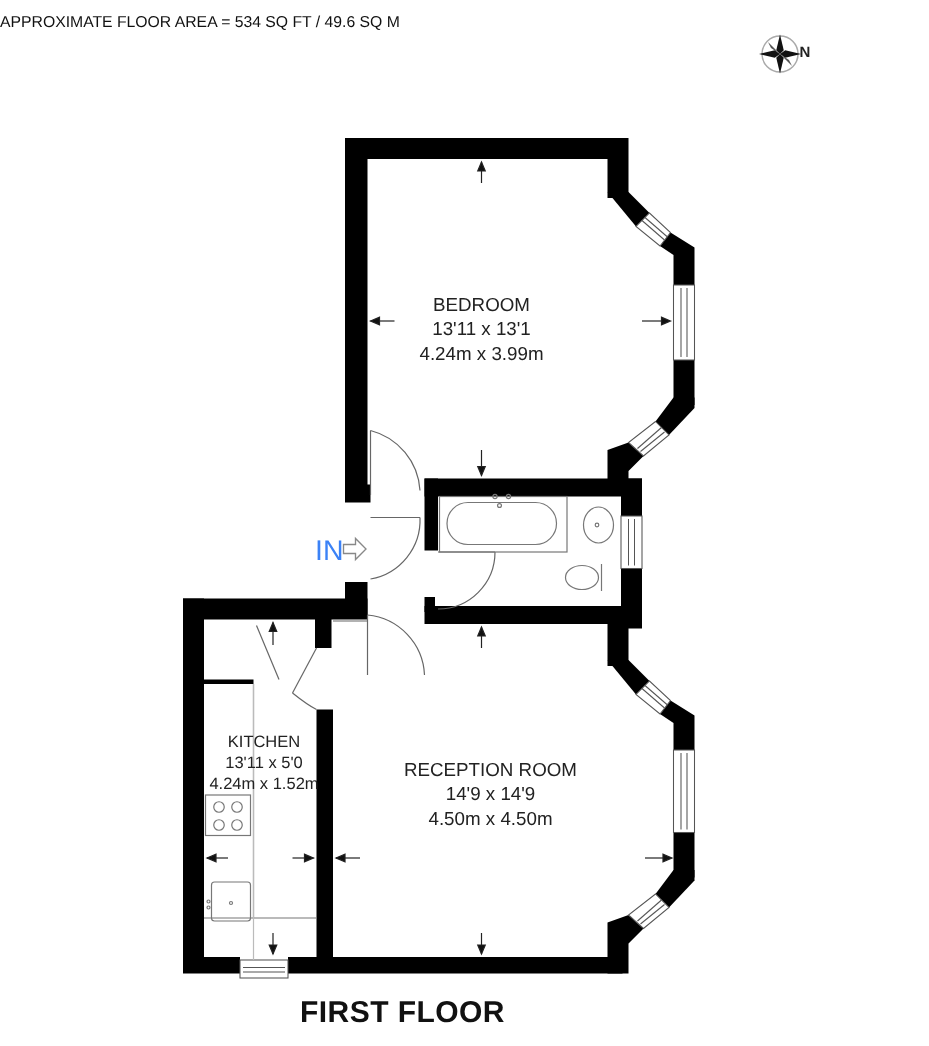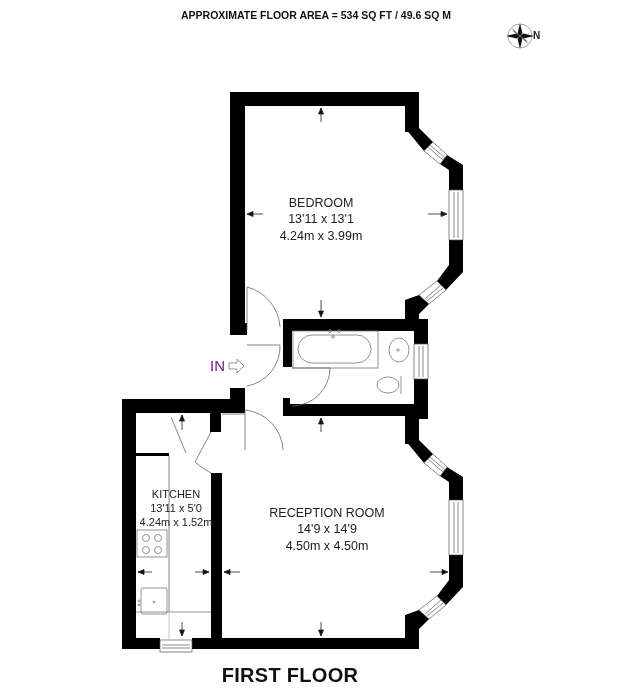--- a/index.html
+++ b/index.html
@@ -1,23 +1,23 @@
 <!DOCTYPE html>
 <html><head>
 <meta charset="utf-8">
 <style>
   html, body { margin: 0; padding: 0; background: #ffffff; }
   body { width: 619px; height: 697px; position: relative; overflow: hidden; font-family: "Liberation Sans", sans-serif; }
-  .header { position: absolute; left: 16px; top: 9px; width: 600px; text-align: center; font-weight: bold; font-size: 10.5px; line-height: 13px; color: #111; }
+  .header { position: absolute; left: 0; top: 9px; width: 600px; text-align: left; font-weight: normal; font-size: 10.5px; line-height: 13px; color: #111; }
   .compass { position: absolute; left: 500px; top: 20px; width: 40px; height: 32px; }
   .compass-n { position: absolute; left: 533px; top: 30px; font-size: 10px; font-weight: bold; color: #222; }
   svg.plan { position: absolute; left: 0; top: 0; }
   .room-label { font-family: "Liberation Sans", sans-serif; fill: #222; text-anchor: middle; }
-  .footer { position: absolute; left: 200px; top: 664px; width: 180px; text-align: center; font-weight: bold; font-size: 20px; color: #111; letter-spacing: 0.3px; }
-  .in-label { position: absolute; left: 210px; top: 357px; font-size: 15px; color: #701a75; }
+  .footer { position: absolute; left: 200px; top: 664px; width: 180px; text-align: left; font-weight: bold; font-size: 20px; color: #111; letter-spacing: 0.3px; }
+  .in-label { position: absolute; left: 210px; top: 357px; font-size: 19px; color: #3b82f6; }
 </style>
 </head>
 <body>
 
 <div class="header">
   <div>APPROXIMATE FLOOR AREA = 534 SQ FT / 49.6 SQ M</div>
 </div>
 
 <svg class="compass" viewBox="0 0 40 32" width="40" height="32">
   <circle cx="20" cy="16" r="12" fill="none" stroke="#aaa" stroke-width="1"></circle>

